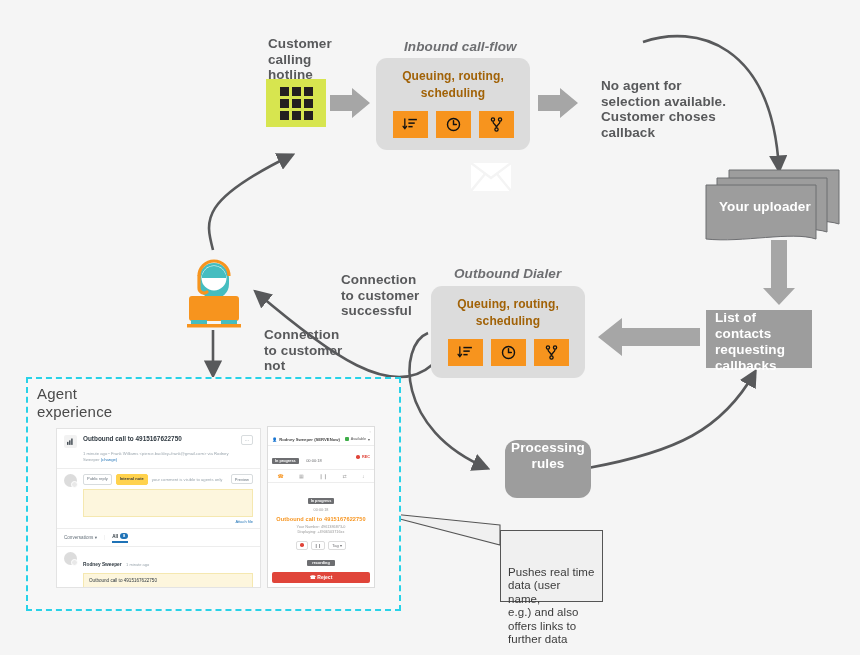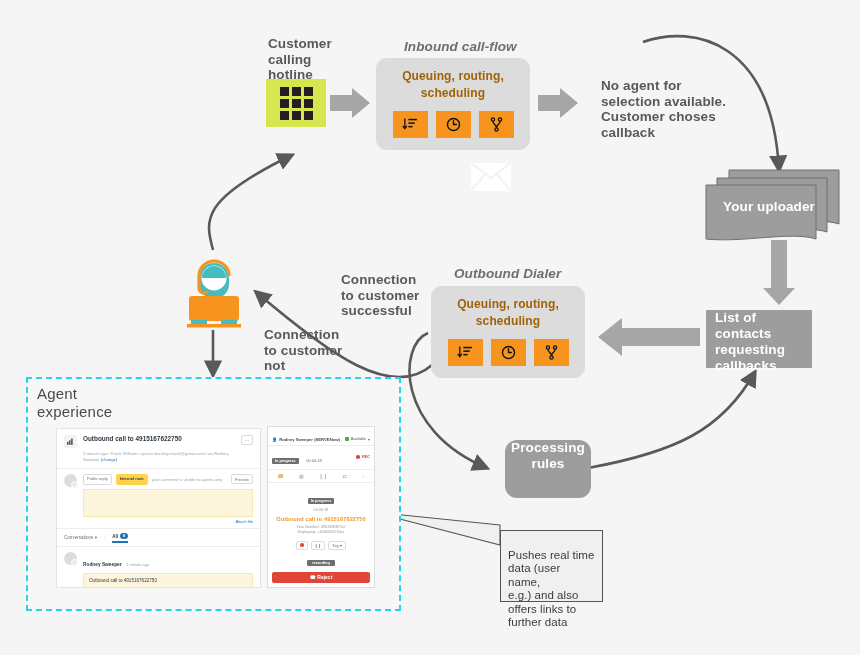--- a/index.html
+++ b/index.html
@@ -65,31 +65,31 @@
   .greybox{
     background:#9d9d9d;color:#ffffff;
     font-size:13.5px;font-weight:700;line-height:16px;
     letter-spacing:.1px;box-sizing:border-box;
     display:flex;align-items:flex-start;
     white-space:pre-line;
   }
   .greybox.center{justify-content:center;text-align:center;border-radius:12px;}
 
   
-  .docstack{position:absolute;text-align:center;}
+  .docstack{position:absolute;}
   .docstack .dtxt{
     position:absolute;left:12px;top:30px;width:100px;
     color:#fff;font-size:13.5px;font-weight:700;letter-spacing:.1px;
   }
 
   
   .callout{
     background:#f0f0f0;border:1px solid #555;
     color:#3b3b3b;font-size:11.5px;line-height:13.5px;
-    padding:4px 7px;box-sizing:border-box;white-space:pre-line;
+    padding:21px 7px;box-sizing:border-box;white-space:pre-line;
     letter-spacing:.05px;
   }
 
   
   .dashpanel{
     border:2px dashed #28d2e8;background:#f7f7f7;
     box-sizing:border-box;
   }
   .ae-title{
     color:#4a4a4a;font-size:15px;line-height:18px;font-weight:400;

